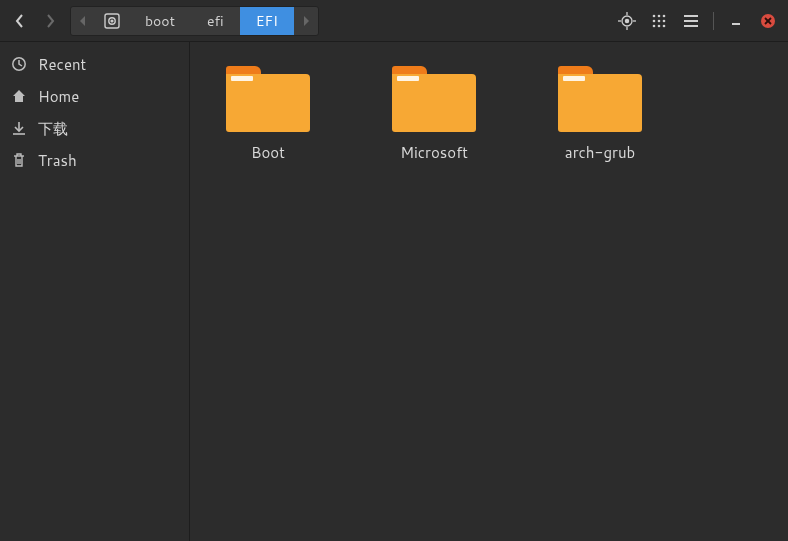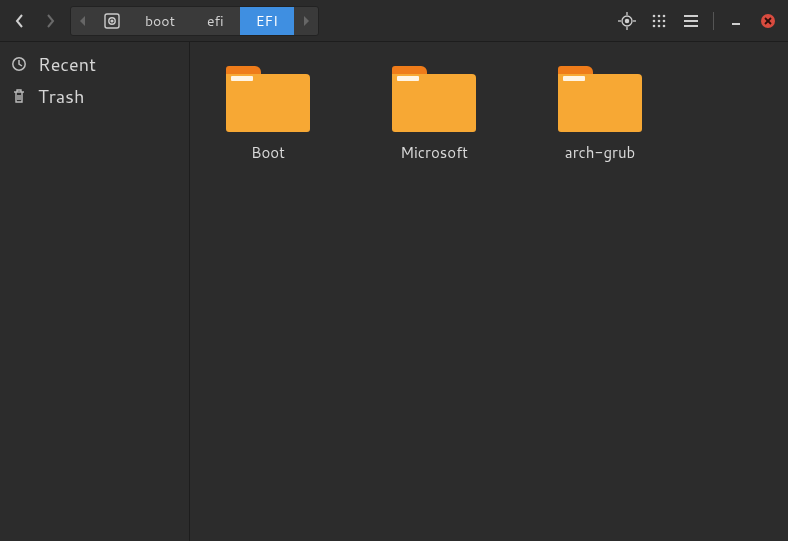--- a/index.html
+++ b/index.html
@@ -87,21 +87,21 @@
     display:flex; flex-direction:column;
   }
   .side-item {
     display:flex;
     align-items:center;
     height: 32px;
     padding: 0 10px;
     gap: 10px;
     color:#d6d6d6;
     cursor:pointer;
-    font-size: 18px;
+    font-size: 15px;
   }
   .side-item .ic { width:18px; display:flex; align-items:center; justify-content:center; color:#bdbdbd; }
   .side-gap { height: 10px; }
 
   
   .mainview {
     flex:1;
     background:#2c2c2c;
     padding: 24px 18px;
     display:flex;
@@ -237,21 +237,39 @@
     <div class="side-item">
       <span class="ic">
         <svg width="16" height="16" viewBox="0 0 16 16" fill="none" stroke="currentColor" stroke-width="1.5">
             <circle cx="8" cy="8" r="6.2"></circle>
             <polyline points="8,4 8,8 11,10"></polyline>
           </svg>
       </span>
       <span>Recent</span>
     </div>
 
-
+    <div class="side-item">
+      <span class="ic">
+        <svg width="16" height="16" viewBox="0 0 16 16" fill="currentColor">
+            <path d="M8 2 L14 8 H12 V14 H4 V8 H2 Z"></path>
+          </svg>
+      </span>
+      <span>Home</span>
+    </div>
+
+    <div class="side-item">
+      <span class="ic">
+        <svg width="16" height="16" viewBox="0 0 16 16" fill="none" stroke="currentColor" stroke-width="1.6">
+            <line x1="8" y1="2" x2="8" y2="10"></line>
+            <polyline points="4,7 8,11 12,7"></polyline>
+            <line x1="2" y1="14" x2="14" y2="14"></line>
+          </svg>
+      </span>
+      <span>下载</span>
+    </div>
 
 
 
 
 
     <div class="side-item">
       <span class="ic">
         <svg width="16" height="16" viewBox="0 0 16 16" fill="none" stroke="currentColor" stroke-width="1.4">
             <polyline points="3,4 13,4"></polyline>
             <path d="M5 4 V14 H11 V4"></path>

